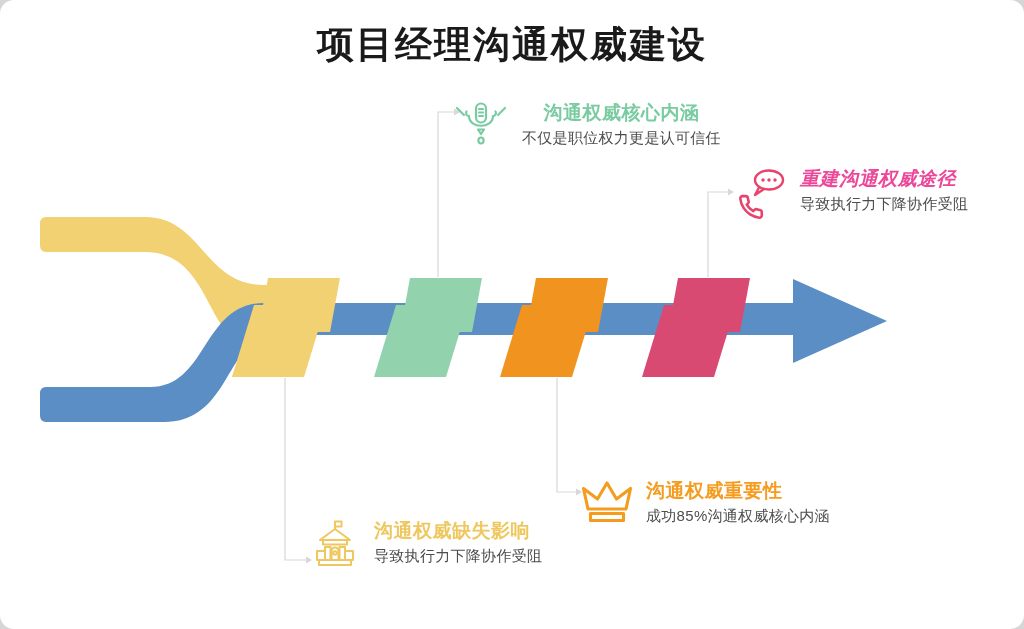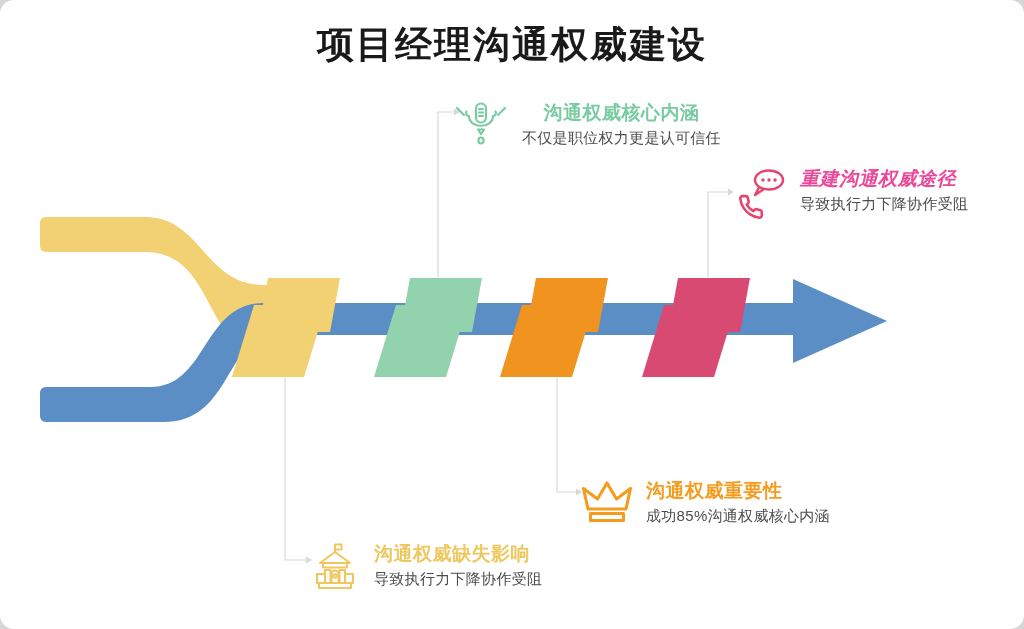--- a/index.html
+++ b/index.html
@@ -113,21 +113,21 @@
         <path d="M8,29 L3.5,8.5 L17.5,19 L27,3 L36.5,19 L50.5,8.5 L46,29 Z"></path>
         <rect x="10.5" y="33.5" width="33" height="7"></rect>
       </g>
     </svg>
     <div class="texts">
       <div class="c-title" style="color: rgb(245, 155, 30);">沟通权威重要性</div>
       <div class="c-sub" style="color: rgb(77, 77, 77);">成功85%沟通权威核心内涵</div>
     </div>
   </div>
 
-  <div class="callout" style="left:308px;top:543px;">
+  <div class="callout" style="left:308px;top:520px;">
     <svg class="icon" width="54" height="58" viewBox="0 0 54 58">
       <g fill="none" stroke-width="2" stroke-linecap="round" stroke-linejoin="round" stroke="#eec75e">
         <path d="M27,9 L27,1.5 L33.5,1.5 L33.5,6.5 L27,6.5"></path>
         <path d="M27,9 L42,20 L12,20 Z"></path>
         <rect x="15" y="20" width="24" height="4.5"></rect>
         <rect x="17" y="27" width="5.5" height="13"></rect>
         <rect x="31.5" y="27" width="5.5" height="13"></rect>
         <path d="M23.5,40 L23.5,31 A3.5,3.5 0 0 1 30.5,31 L30.5,40"></path>
         <circle cx="27" cy="33" r="1.8"></circle>
         <rect x="9" y="31" width="8" height="9"></rect>

